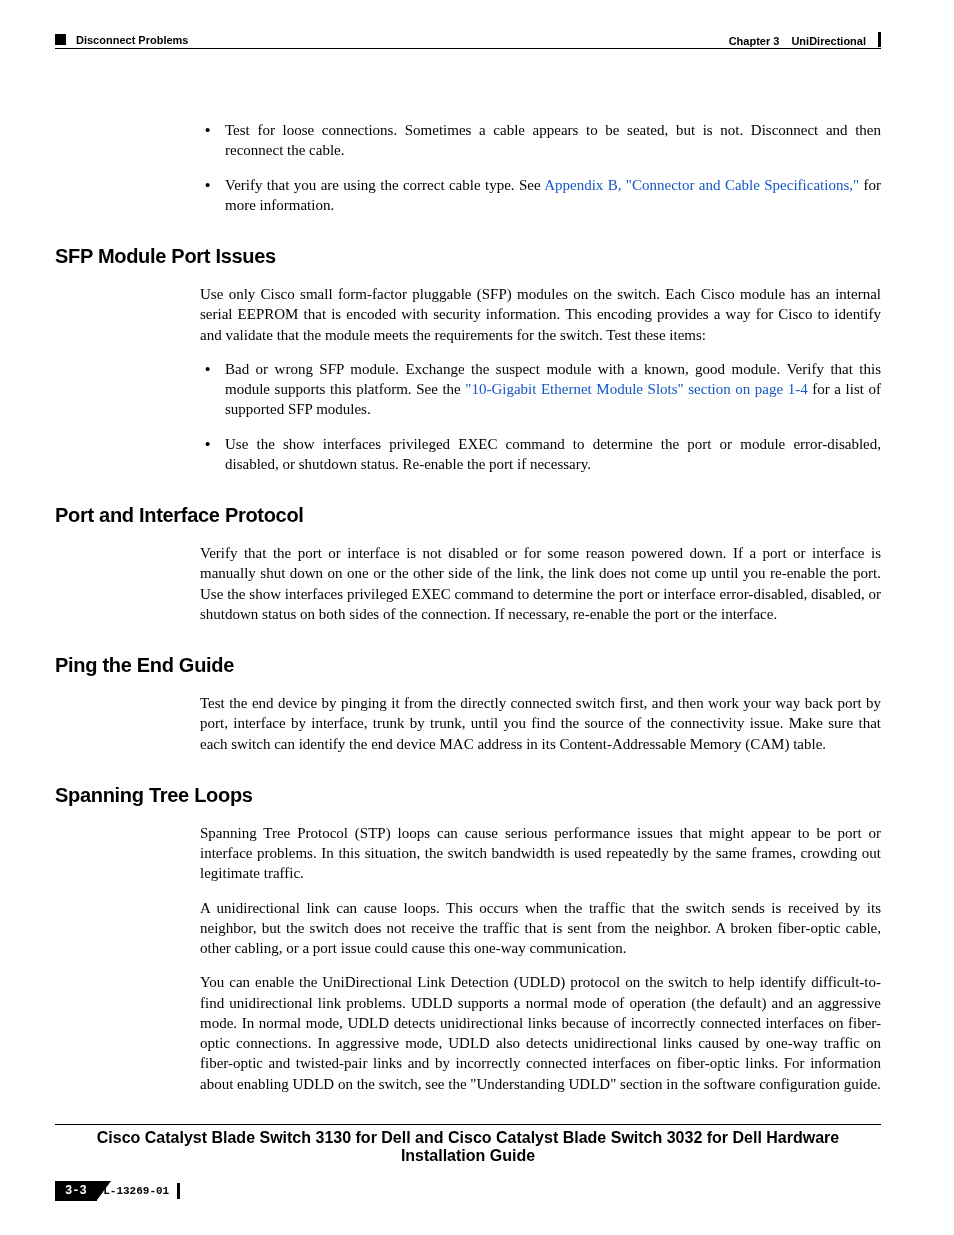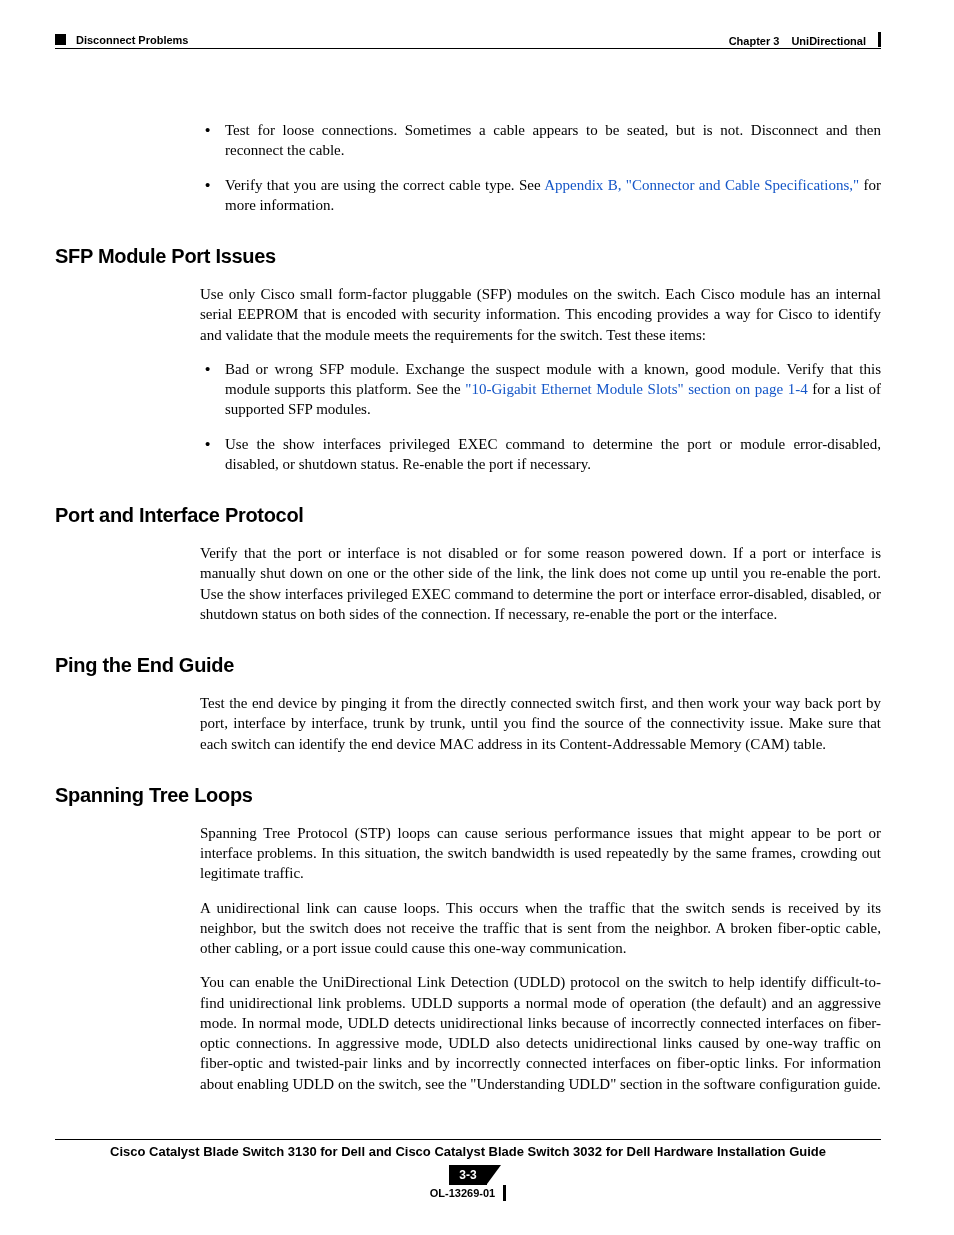--- a/index.html
+++ b/index.html
@@ -102,31 +102,29 @@
     right: 73px;
   }
   .footer-rule {
     height: 1px;
     background: #000;
     margin-bottom: 4px;
   }
   .footer-line1 {
     font-family: Arial, Helvetica, sans-serif;
     font-weight: bold;
-    font-size: 13px;
+    font-size: 16px;
     text-align: center;
-    margin-bottom: 6px;
+    margin-bottom: 16px;
   }
   .footer-line2 {
     display: flex;
-    justify-content: space-between;
-    align-items: center;
-    font-family: Liberation Sans, sans-serif;
+    align-items: center;
+    font-family: Liberation Mono, monospace;
     font-size: 11px;
-    flex-direction: column;
   }
   .page-num-box {
     background: #000;
     color: #fff;
     font-weight: bold;
     padding: 3px 10px 3px 10px;
     font-size: 12px;
     position: relative;
   }
   .page-num-box::after {

